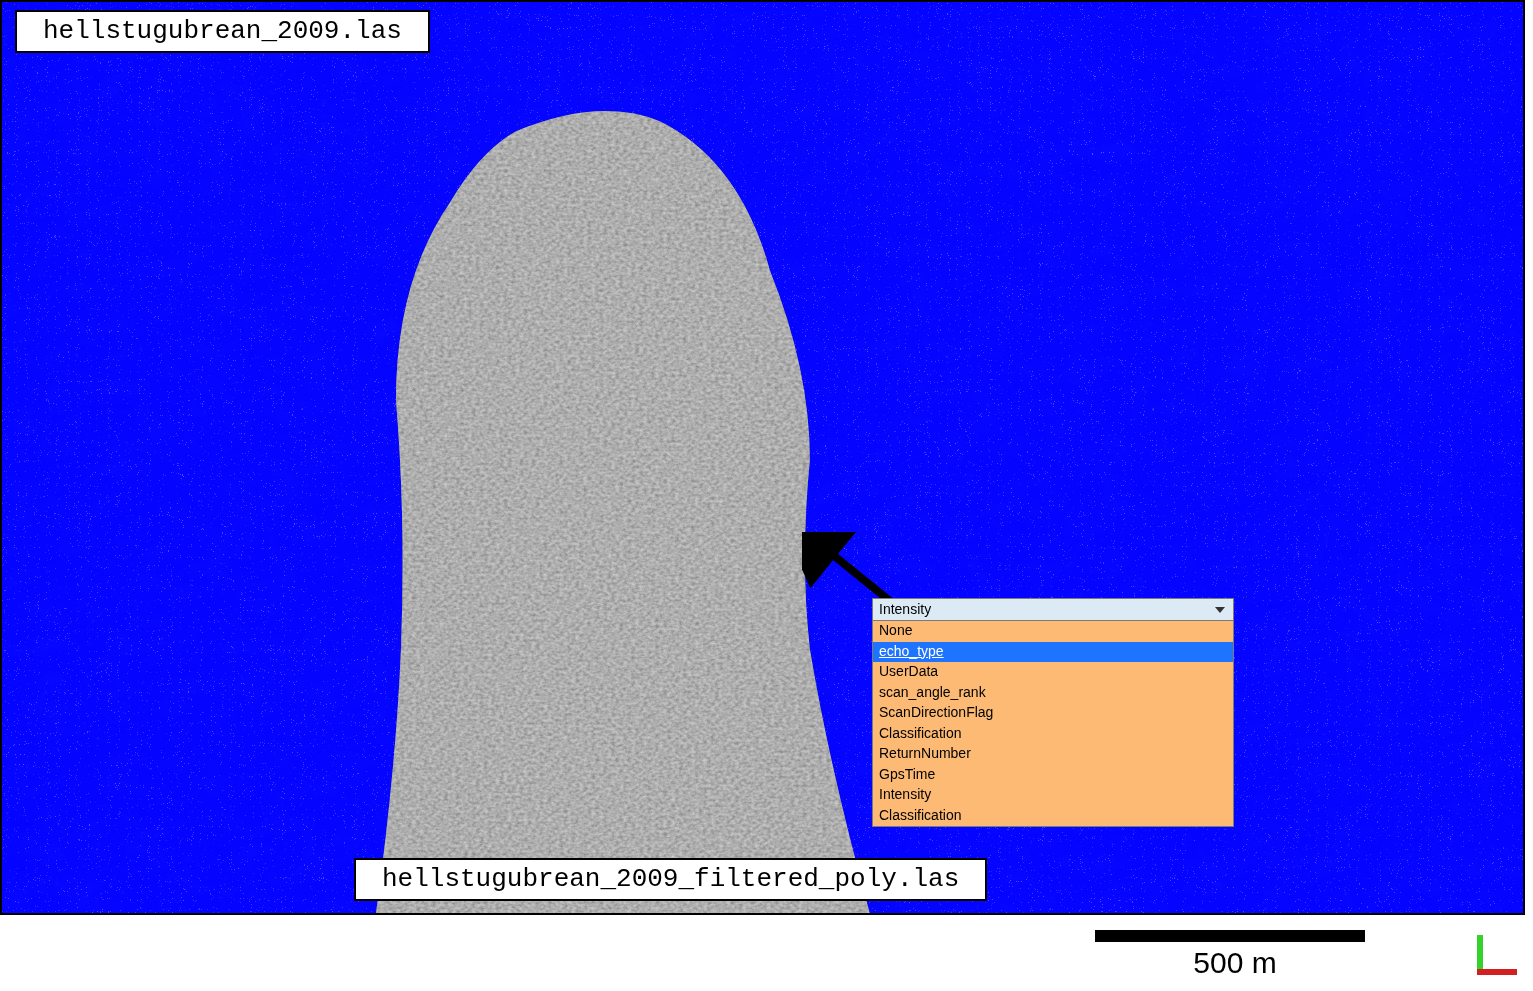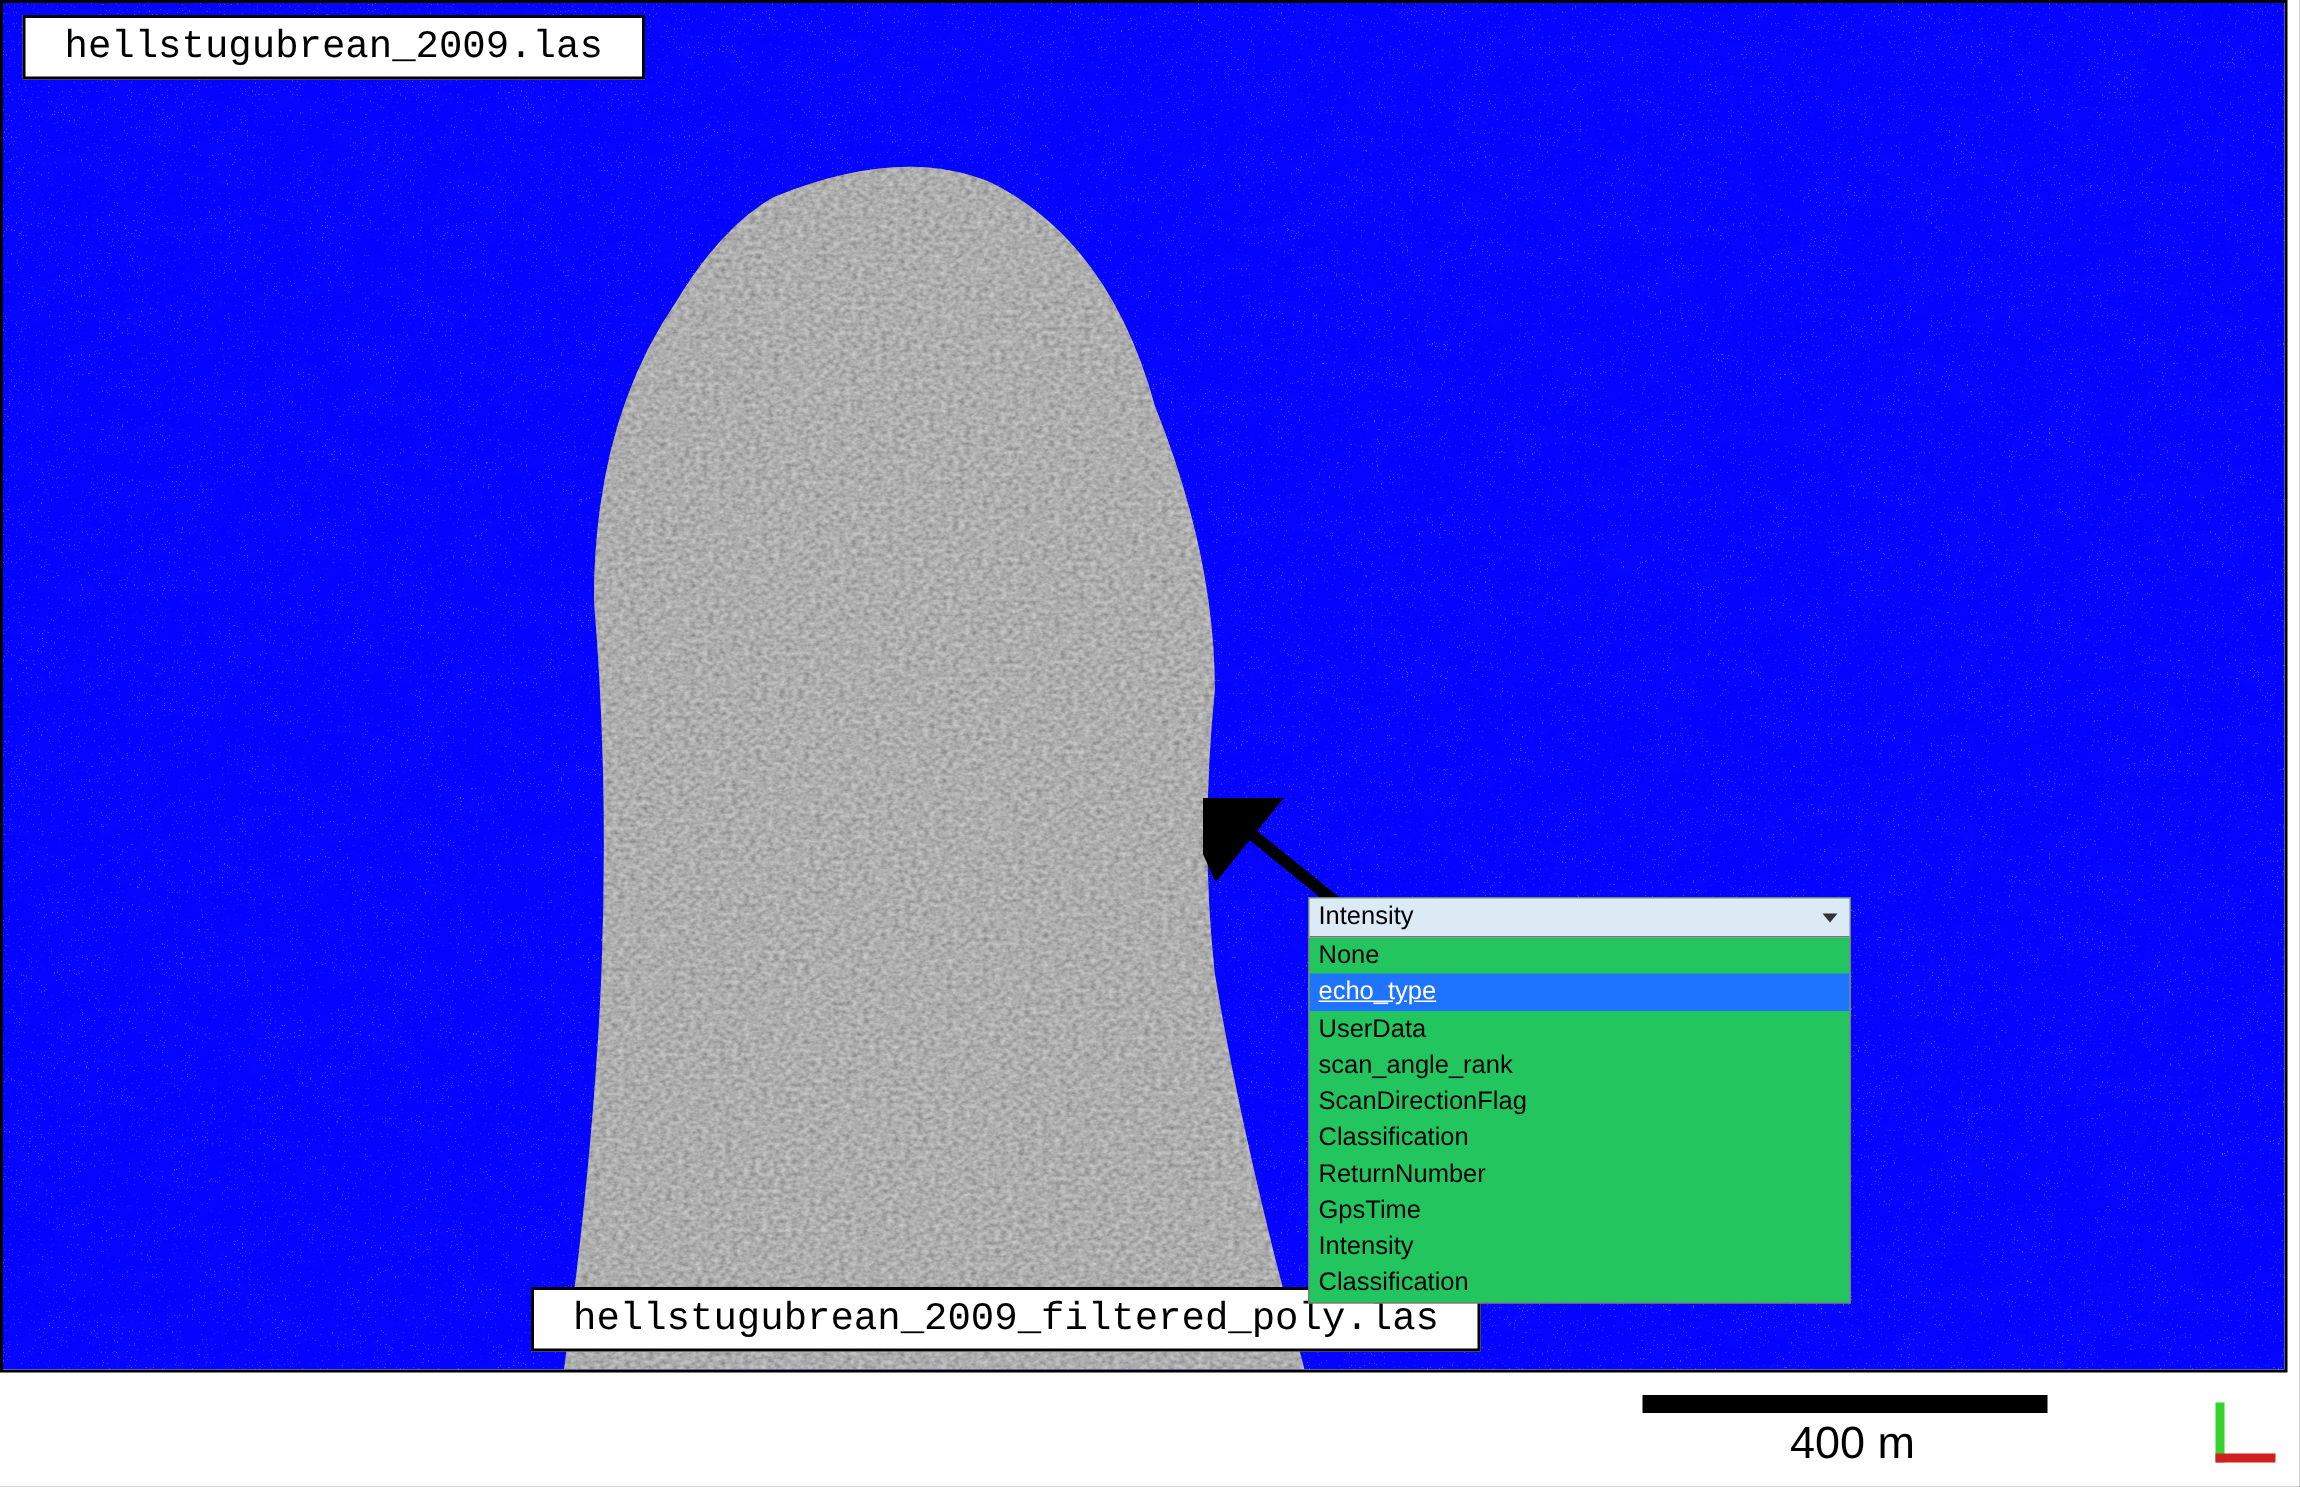--- a/index.html
+++ b/index.html
@@ -71,23 +71,23 @@
     height: 120px;
     pointer-events: none;
   }
 
   
   #dropdown {
     position: absolute;
     left: 870px;
     top: 596px;
     width: 362px;
-    font-size: 17px;
+    font-size: 14px;
     border: 1px solid #7a7a7a;
-    background: #22c55e;
+    background: #fdba74;
     box-sizing: border-box;
   }
   #dd-selected {
     background: #dceaf5;
     padding: 2px 6px 3px 6px;
     border-bottom: 1px solid #7a7a7a;
     position: relative;
     cursor: pointer;
   }
   #dd-caret {
@@ -251,19 +251,19 @@
         <div class="dd-item">GpsTime</div>
         <div class="dd-item">Intensity</div>
         <div class="dd-item">Classification</div>
       </div>
   </div>
 
 </div>
 
 <div id="scalebar">
   <div class="bar"></div>
-  <div class="txt">400 m</div>
+  <div class="txt">500 m</div>
 </div>
 
 <div id="axis">
   <div class="y"></div>
   <div class="x"></div>
 </div>
 
 </body></html>

